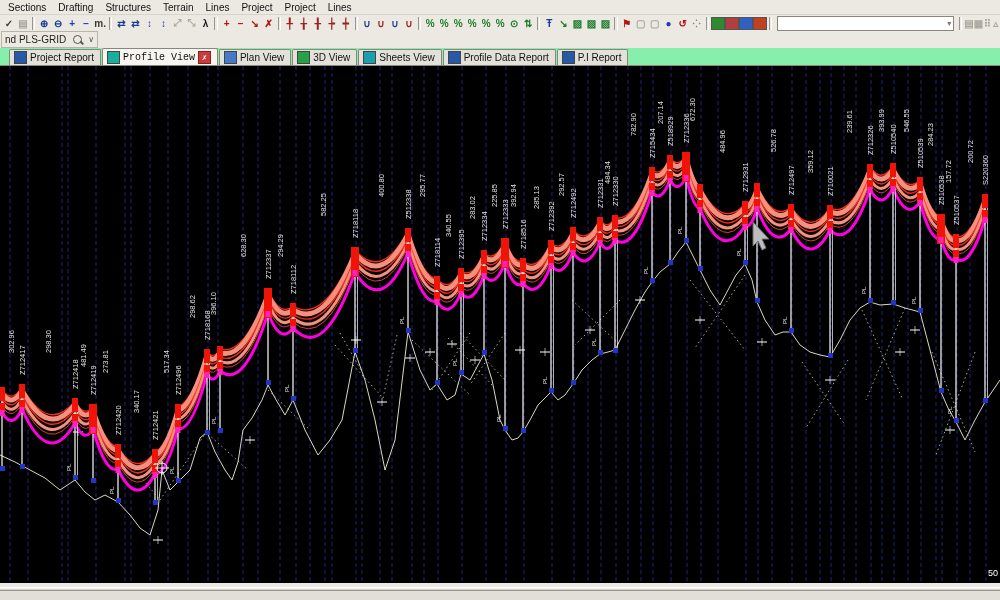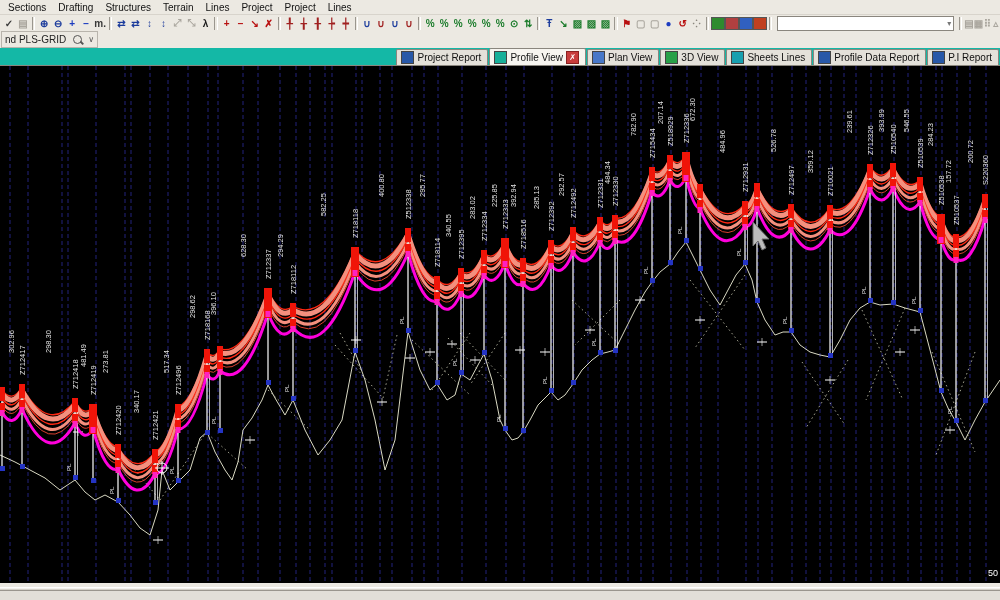--- a/index.html
+++ b/index.html
@@ -19,25 +19,25 @@
   #tb-combo .arrow{font-size:8px;color:#777;padding-right:2px;}
   
   #findbar{height:17px;display:flex;align-items:center;padding-left:1px;}
   #find-box{display:flex;align-items:center;height:15px;border:1px solid #b8b4ac;background:#ece9e2;padding:0 3px;}
   #find-text{font-size:10px;color:#222;margin-right:6px;}
   .mag{position:relative;width:12px;height:12px;margin-right:4px;}
   .mag .lens{position:absolute;left:1px;top:1px;width:7px;height:7px;border:1.5px solid #555;border-radius:50%;}
   .mag .tail{position:absolute;left:8px;top:8px;width:4px;height:1.5px;background:#555;transform:rotate(45deg);}
   .chev{font-size:8px;color:#555;}
   
-  #tabbar{height:17px;display:flex;align-items:flex-end;padding-left:1px;background:#14b8a6;justify-content:flex-end;}
+  #tabbar{height:17px;display:flex;align-items:flex-end;padding-left:9px;background:#86efac;}
   .tab{display:flex;align-items:center;gap:3px;height:15px;padding:0 6px 0 4px;font-size:10px;color:#111;
        border:1px solid #8a867e;border-bottom:none;background:#e4e1da;margin-right:1px;
        border-top-left-radius:2px;border-top-right-radius:2px;cursor:default;white-space:nowrap;}
-  .tab.active{background:#f7f5f0;height:16px;}
+  .tab.active{background:#f7f5f0;height:16px;font-family:Liberation Mono, monospace;}
   .tab-icon{width:11px;height:11px;border:1px solid #444;flex:0 0 auto;}
   .tab-close{width:11px;height:11px;background:#c83c3c;color:#fff;font-size:8px;line-height:11px;text-align:center;border:1px solid #8a2020;}
   
   #canvas-frame{height:521px;background:#ece9e2;border-top:1px solid #8a867e;}
   #profile-svg{display:block;background:#000;}
   
   #bottombar{height:17px;background:#d6d2ca;border-top:1px solid #fff;box-shadow:inset 0 1px 0 #f4f2ee;}
   #bottombar .inner{height:11px;margin-top:2px;background:#e2dfd8;border-top:1px solid #9a968e;border-bottom:1px solid #ffffff;}
   text{user-select:none;}
 </style>
@@ -178,21 +178,21 @@
     <div class="tab">
       <div class="tab-icon" style="background: rgb(72, 120, 200);"></div>
       <span>Plan View</span>
     </div>
     <div class="tab">
       <div class="tab-icon" style="background: rgb(40, 160, 72);"></div>
       <span>3D View</span>
     </div>
     <div class="tab">
       <div class="tab-icon" style="background: rgb(24, 160, 176);"></div>
-      <span>Sheets Lines</span>
+      <span>Sheets View</span>
     </div>
     <div class="tab">
       <div class="tab-icon" style="background: rgb(40, 88, 168);"></div>
       <span>Profile Data Report</span>
     </div>
     <div class="tab">
       <div class="tab-icon" style="background: rgb(40, 88, 168);"></div>
       <span>P.I Report</span>
     </div>
   </div>

